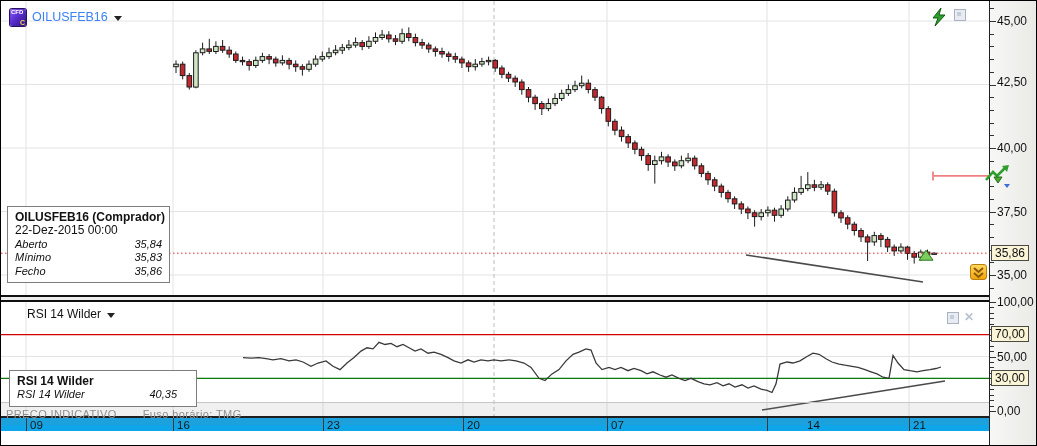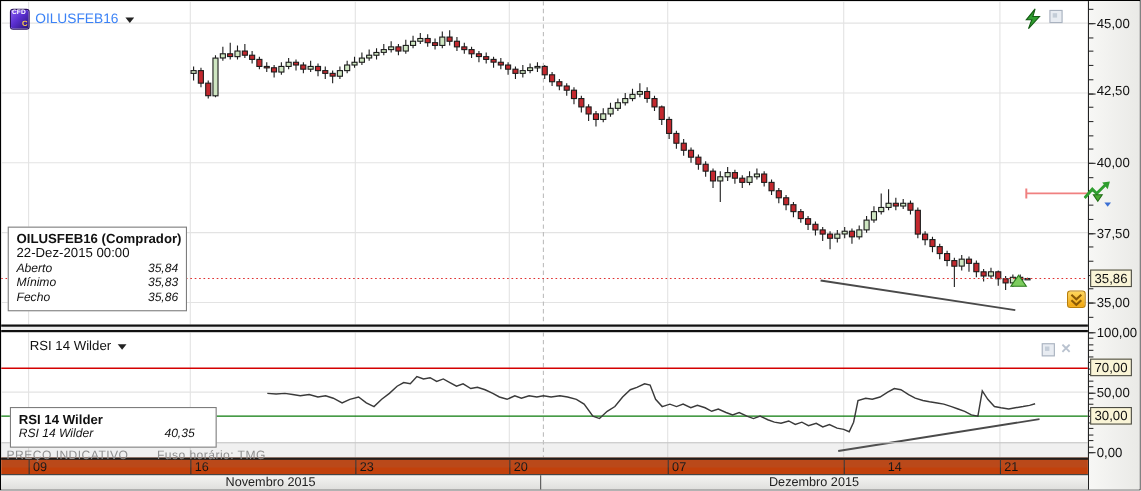--- a/index.html
+++ b/index.html
@@ -32,21 +32,21 @@
   .splitter{left:0;top:294px;width:988px;height:7px;background:#ececec;border-top:2px solid #101010;
     border-bottom:2px solid #101010;box-sizing:border-box;z-index:4;cursor:row-resize;}
   
   .axis-strip{left:988px;top:0;width:49px;height:446px;border-left:1px solid #222;
     background:linear-gradient(90deg,#f7f7f5 0%,#e9e9e6 100%);box-sizing:border-box;z-index:3;cursor:ns-resize;}
   .axis-label{position:absolute;left:7px;font-size:12px;color:#111;white-space:nowrap;}
   .axis-tick{position:absolute;left:0;height:1px;background:#333;}
   .axis-box{position:absolute;left:1px;background:#faf5d7;border:1px solid #4a4a42;font-size:12px;
     padding:0 3px;white-space:nowrap;z-index:6;}
   
-  .time-ticks{left:0;top:415px;width:988px;height:15px;background:#c2410c;border-top:2px solid #101010;box-sizing:border-box;z-index:4;cursor:ew-resize;}
+  .time-ticks{left:0;top:415px;width:988px;height:15px;background:#0ea5e9;border-top:2px solid #101010;box-sizing:border-box;z-index:4;cursor:ew-resize;}
   .tick-label{position:absolute;top:1px;font-size:11.5px;color:#111;}
   .tick-sep{position:absolute;top:0;width:1px;height:100%;background:#333;}
   .month-band{left:0;top:430px;width:988px;height:15px;border-top:1px solid #333;box-sizing:border-box;
     background:linear-gradient(180deg,#f5f5f3 0%,#dddddb 100%);z-index:4;cursor:ew-resize;}
   .month-cell{position:absolute;top:0;height:100%;display:flex;align-items:center;justify-content:center;
     font-size:11.5px;color:#222;}
   .month-sep{position:absolute;top:0;width:1px;height:100%;background:#555;}
   
   .icon-btn{position:absolute;z-index:6;cursor:pointer;}
   .pale-square{width:10px;height:10px;border:1px solid #a9b2bf;background:#e8ecf2;}
@@ -474,19 +474,14 @@
       <div class="tick-label" style="left: 326px;">23</div>
       <div class="tick-sep" style="left: 462px;"></div>
       <div class="tick-label" style="left: 466px;">20</div>
       <div class="tick-sep" style="left: 606px;"></div>
       <div class="tick-label" style="left: 610px;">07</div>
       <div class="tick-sep" style="left: 766px;"></div>
       <div class="tick-label" style="left: 770px; margin-left: 36px;">14</div>
       <div class="tick-sep" style="left: 908px;"></div>
       <div class="tick-label" style="left: 912px;">21</div>
     </div>
-  <div class="abs month-band" id="month-band">
-      <div class="month-cell" style="left: 0px; width: 490px;">Novembro 2015</div>
-      <div class="month-cell" style="left: 490px; width: 498px;">Dezembro 2015</div>
-      <div class="month-sep" style="left: 490px;"></div>
-    </div>
 
 </div>
 
 </body></html>

